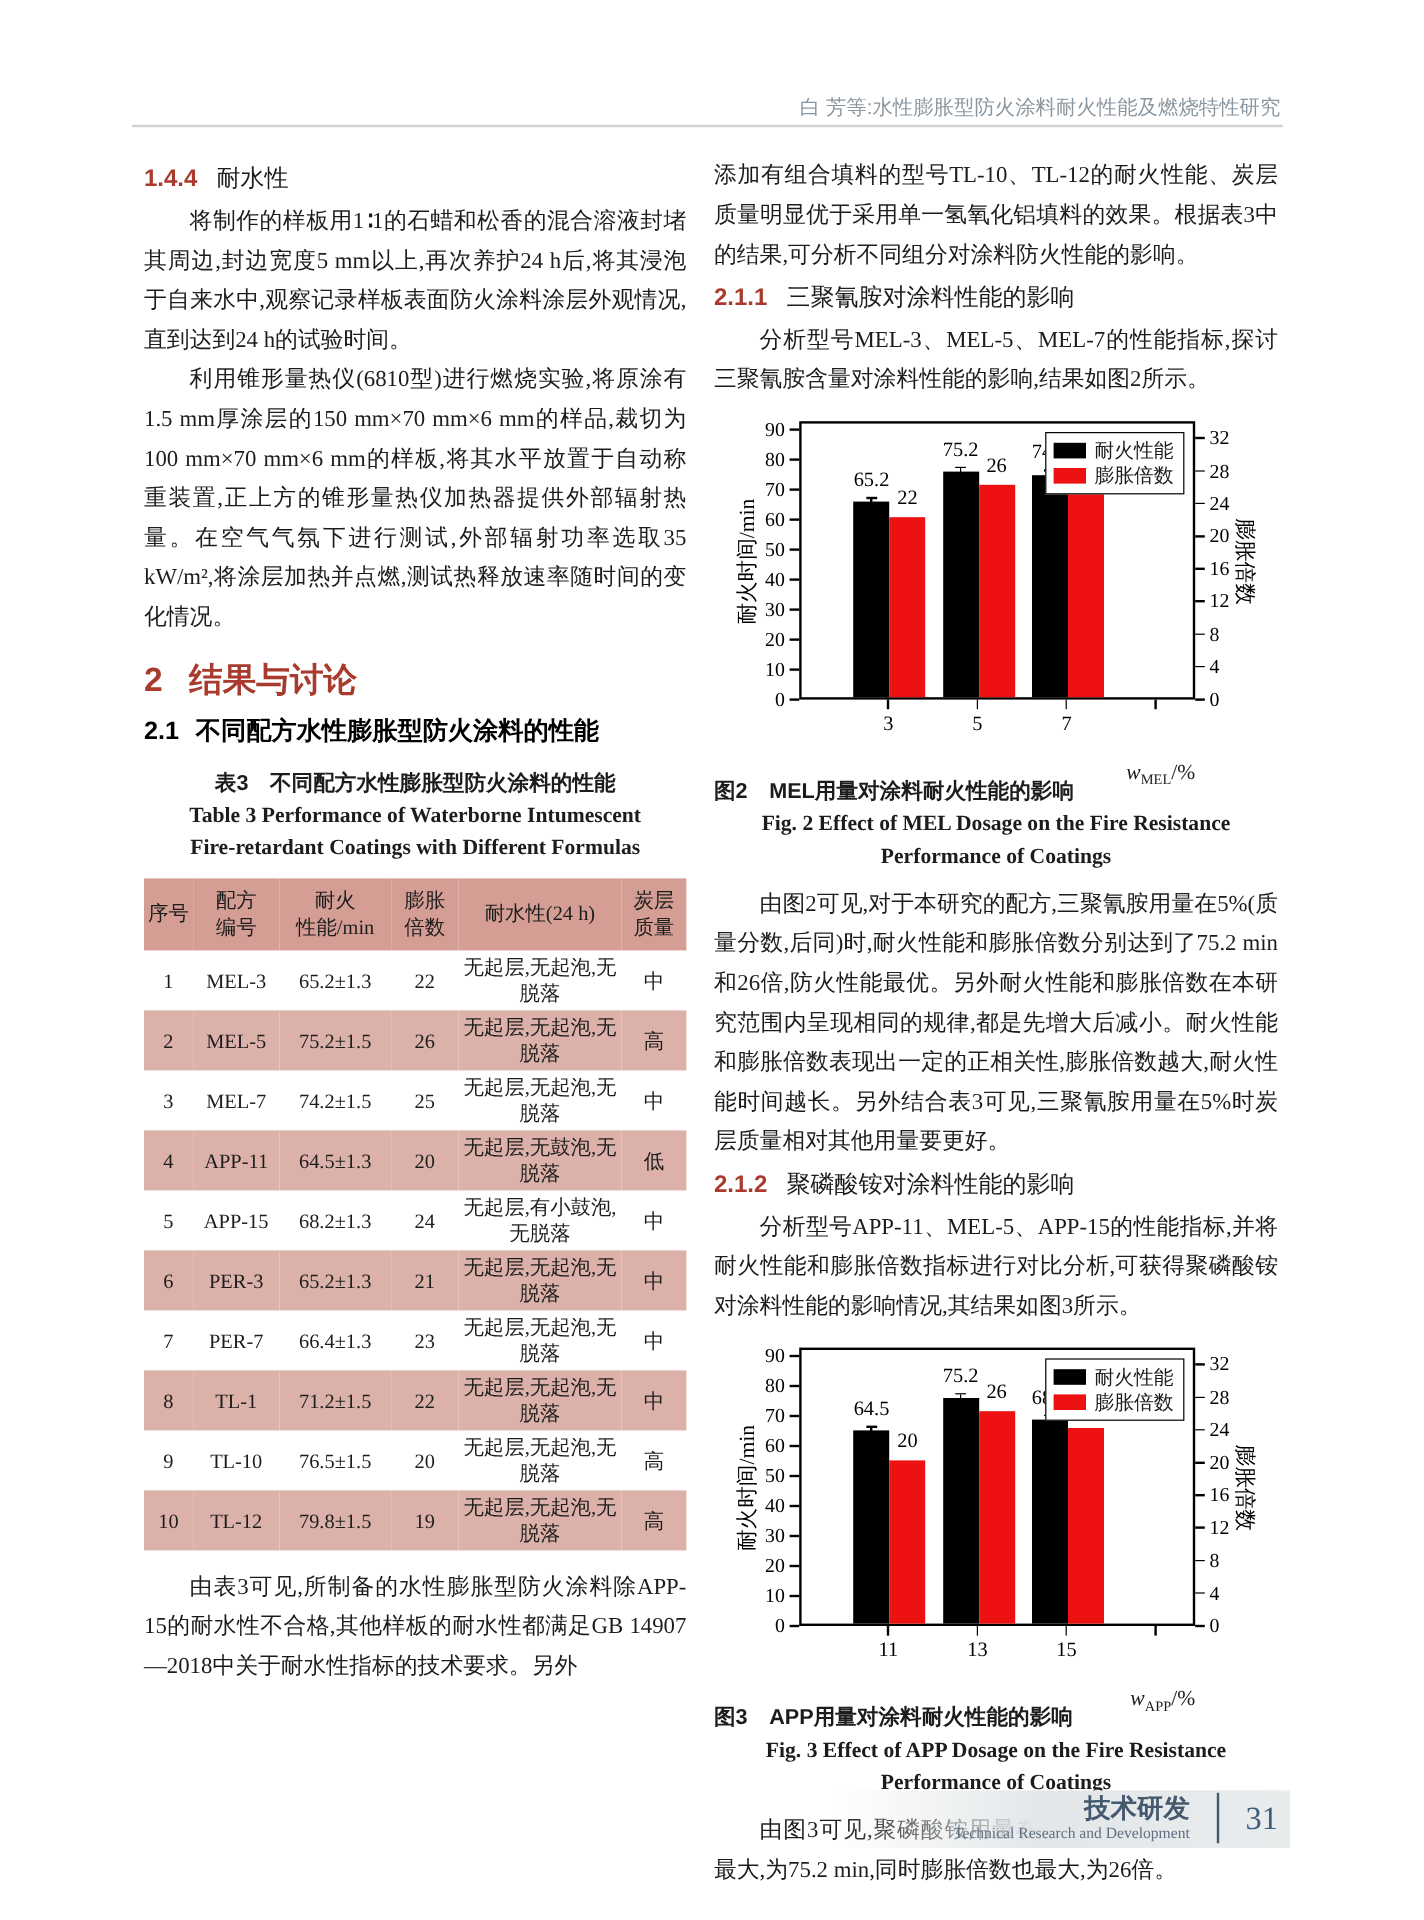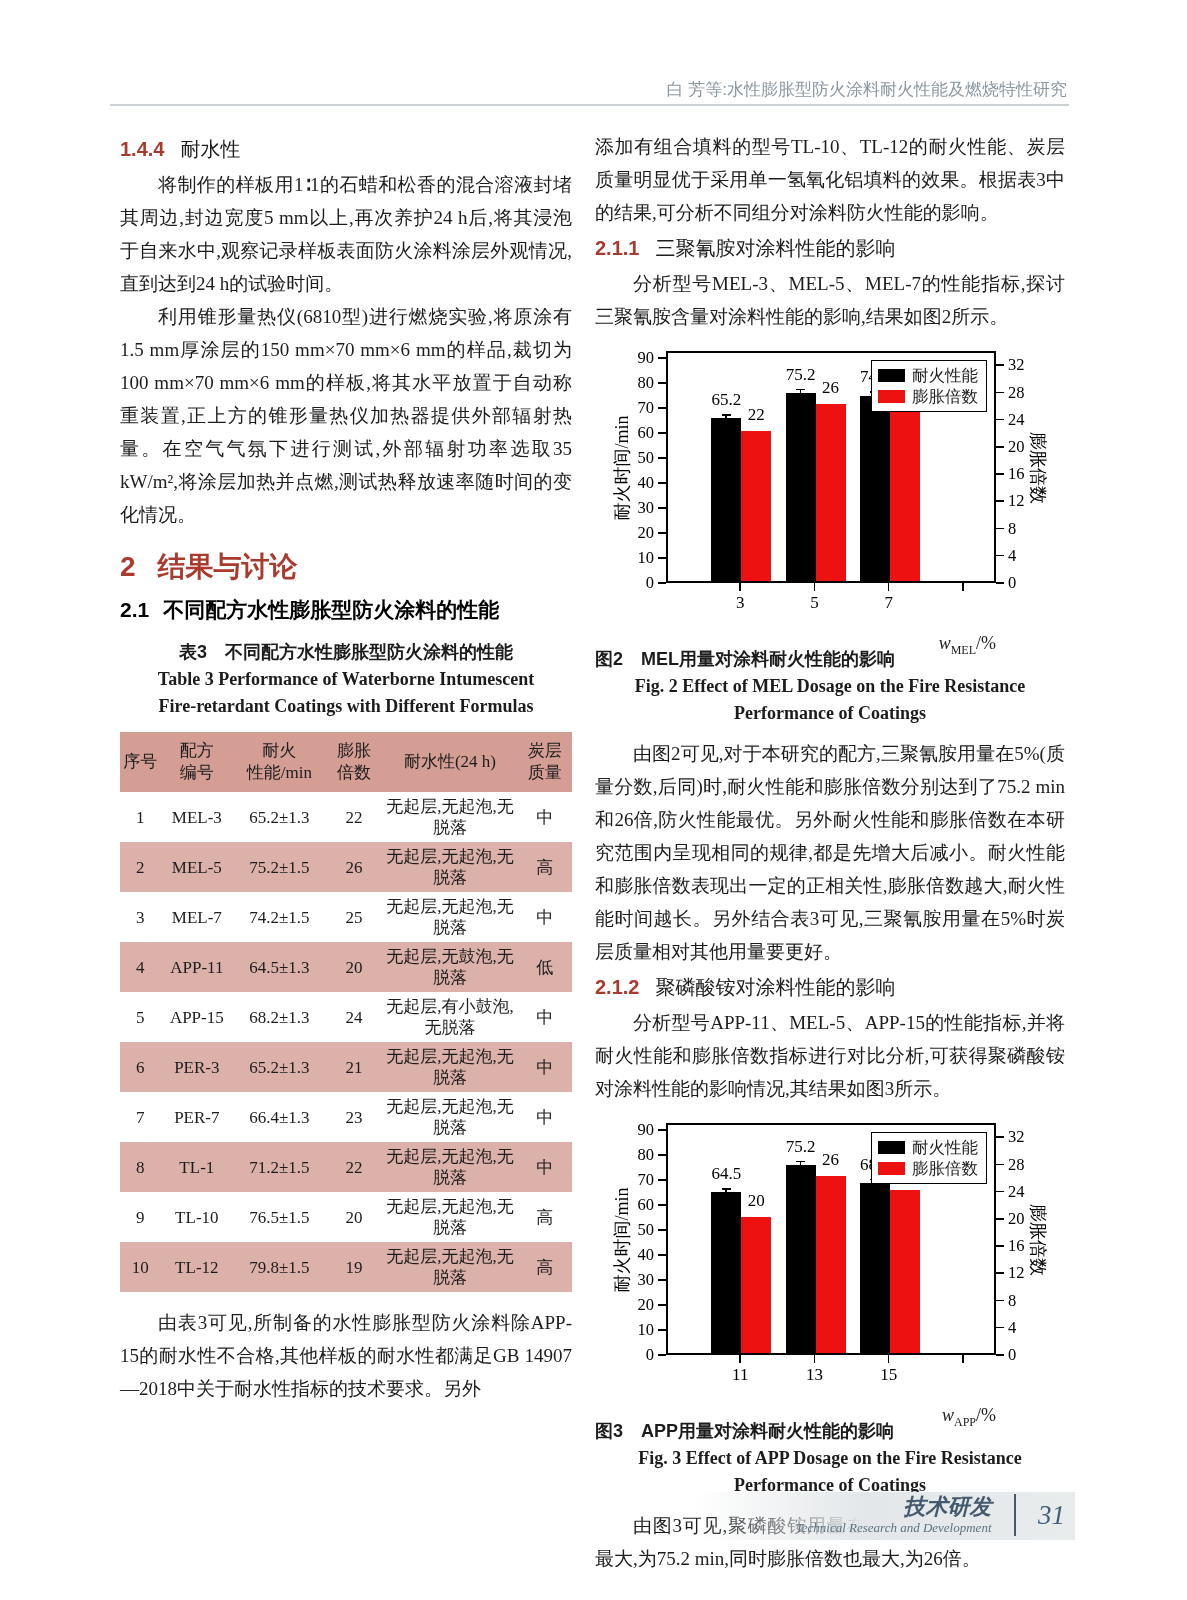--- a/index.html
+++ b/index.html
@@ -58,21 +58,21 @@
   .legend-row{display:flex;align-items:center;gap:7px;height:21px;}
   .legend-swatch{width:27px;height:13px;display:inline-block;}
   .legend-text{font-size:16.5px;line-height:18px;}
   .xlab{position:absolute;text-align:right;font-size:18px;margin-top:12px;}
   .xlab i{font-family:"Liberation Serif",serif;}
   .xlab sub{font-size:12px;}
 
   
   .footer-band{position:absolute;top:1492px;right:112px;width:380px;height:48px;
                background:linear-gradient(to right, rgba(223,227,229,0) 0%, #e3e7e9 45%, #e9eced 100%);}
-  .footer{position:absolute;top:1494px;right:122px;display:flex;align-items:center;gap:22px;font-style:italic;}
+  .footer{position:absolute;top:1494px;right:122px;display:flex;align-items:center;gap:22px;}
   .footer-txt{text-align:right;}
   .footer-zh{font-size:22px;line-height:26px;font-weight:bold;color:#44586e;
              font-family:"Liberation Sans","DejaVu Sans",sans-serif;}
   .footer-en{font-size:13px;line-height:16px;color:#5f7082;}
   .footer-div{width:2.5px;height:42px;background:#44586e;}
   .footer-page{font-size:27px;color:#3f5e7e;}
 </style>
 </head>
 <body>
 

